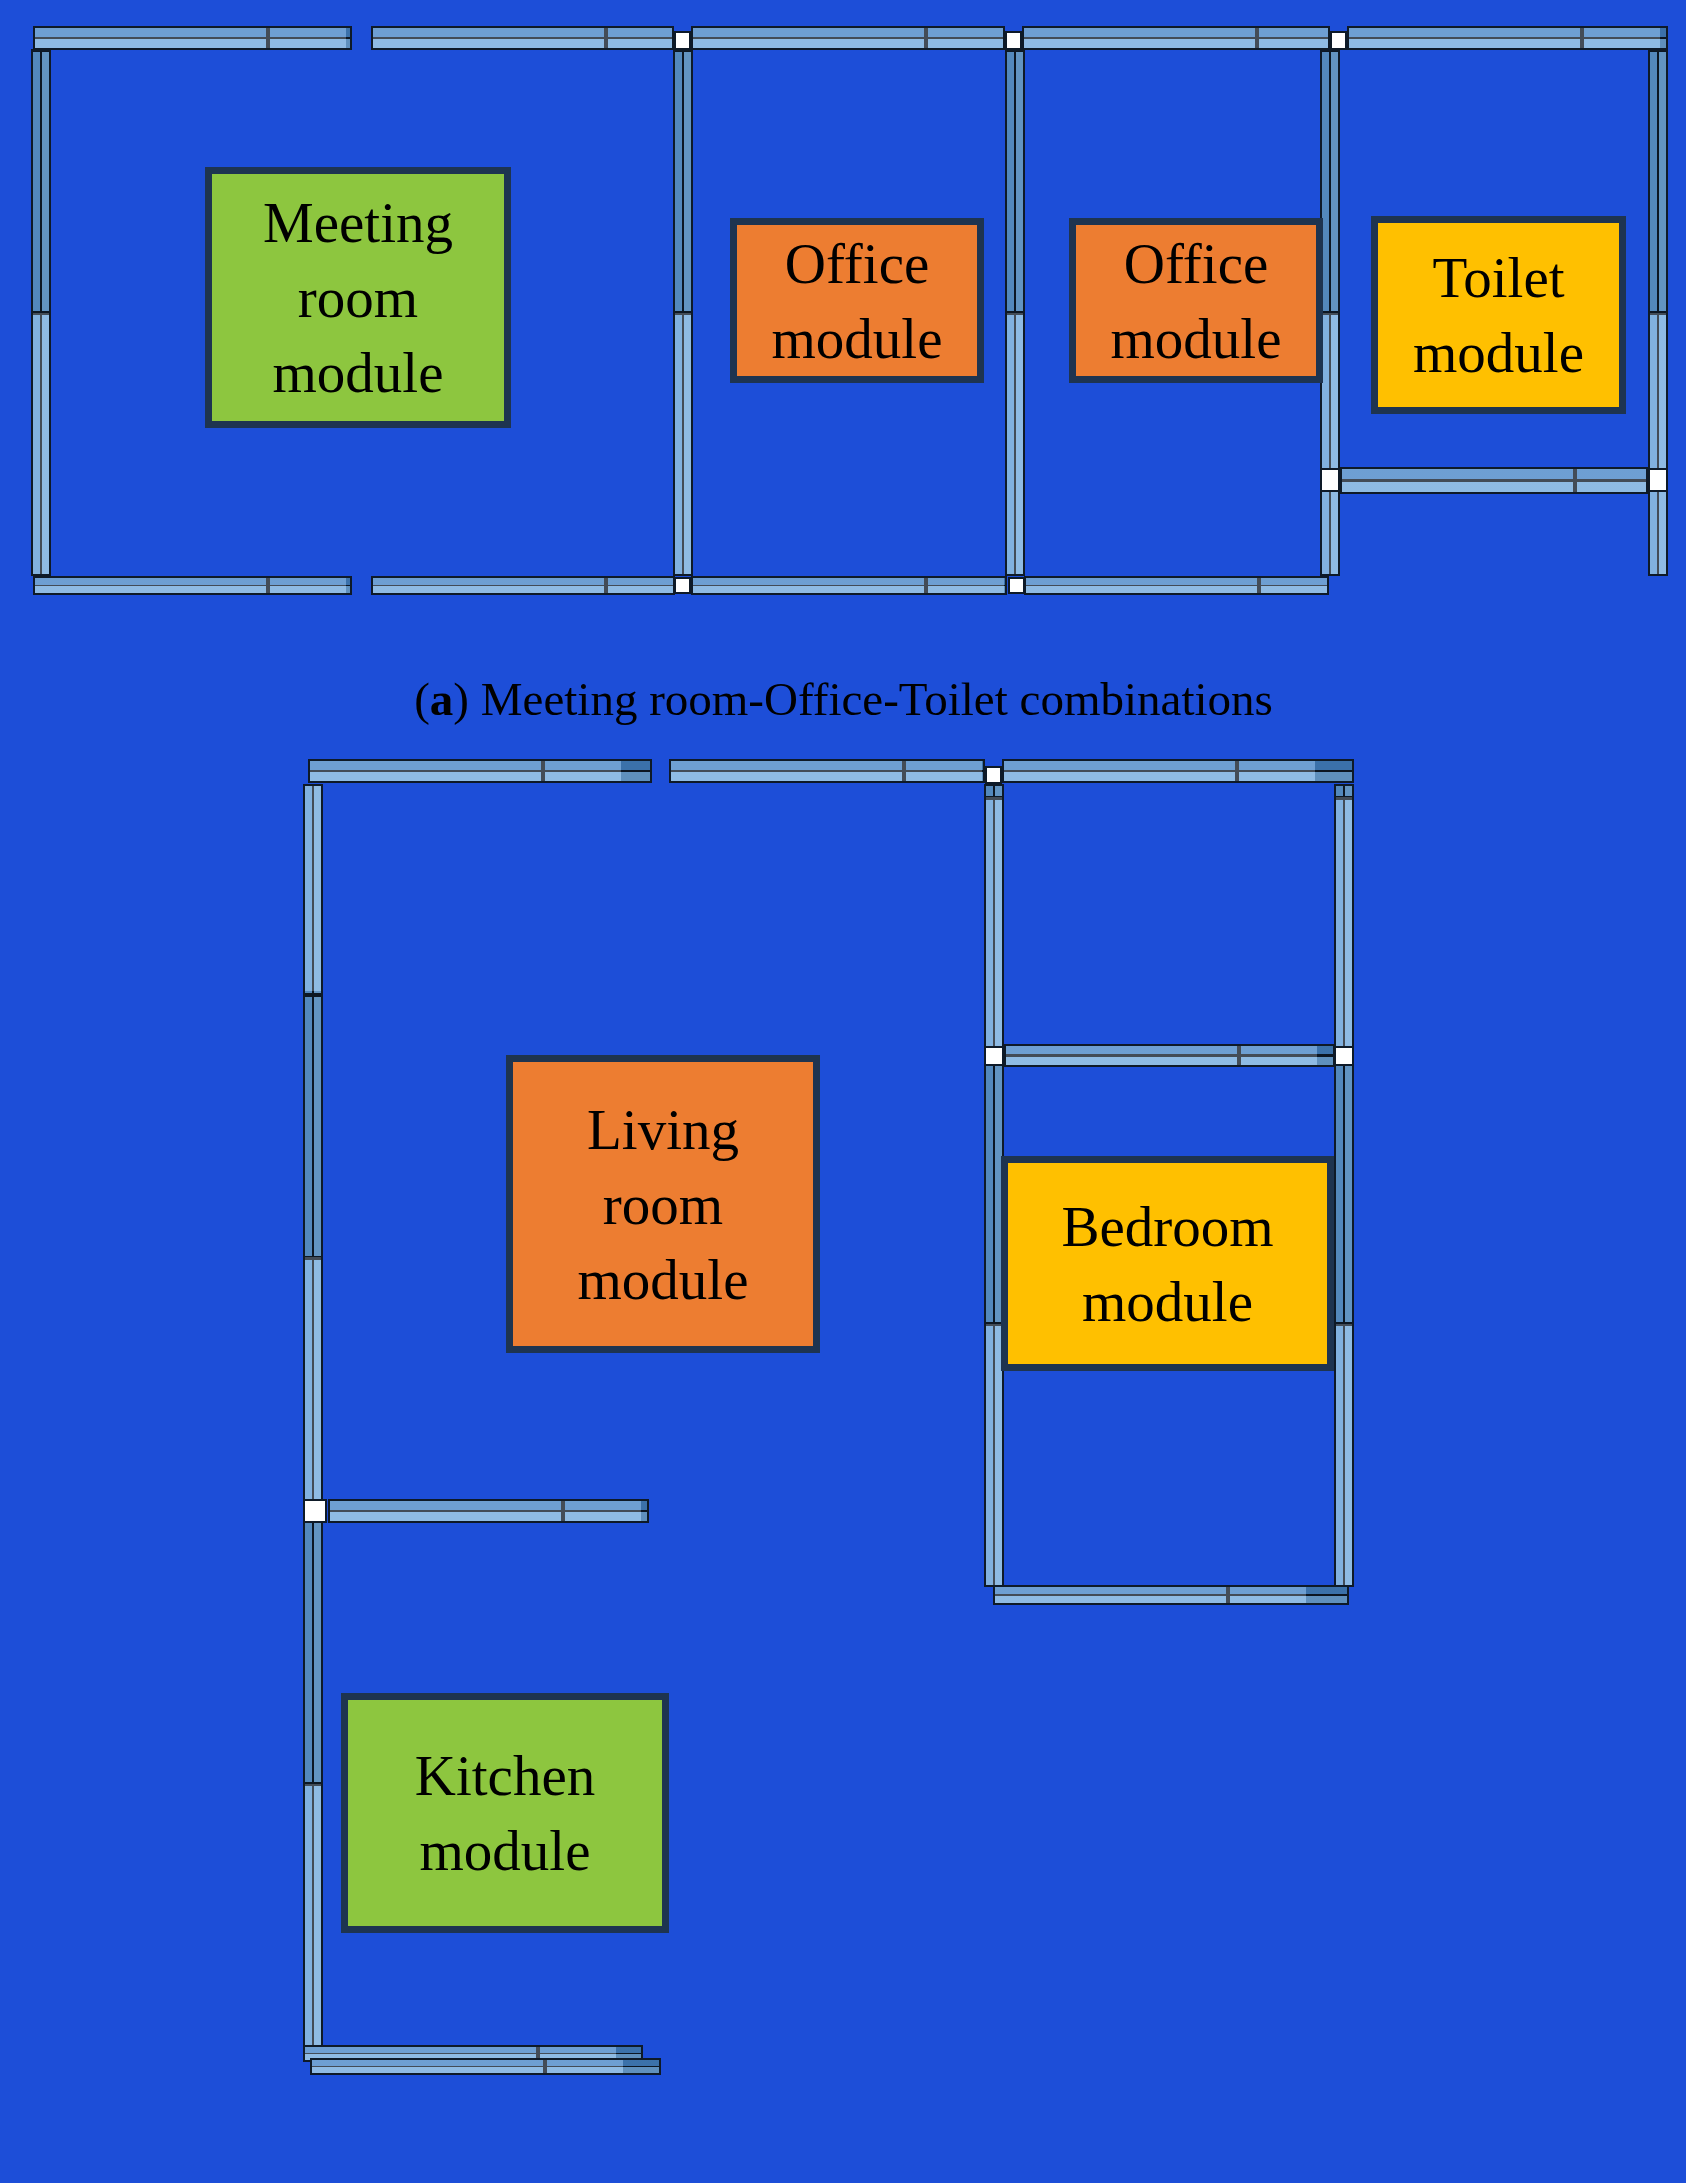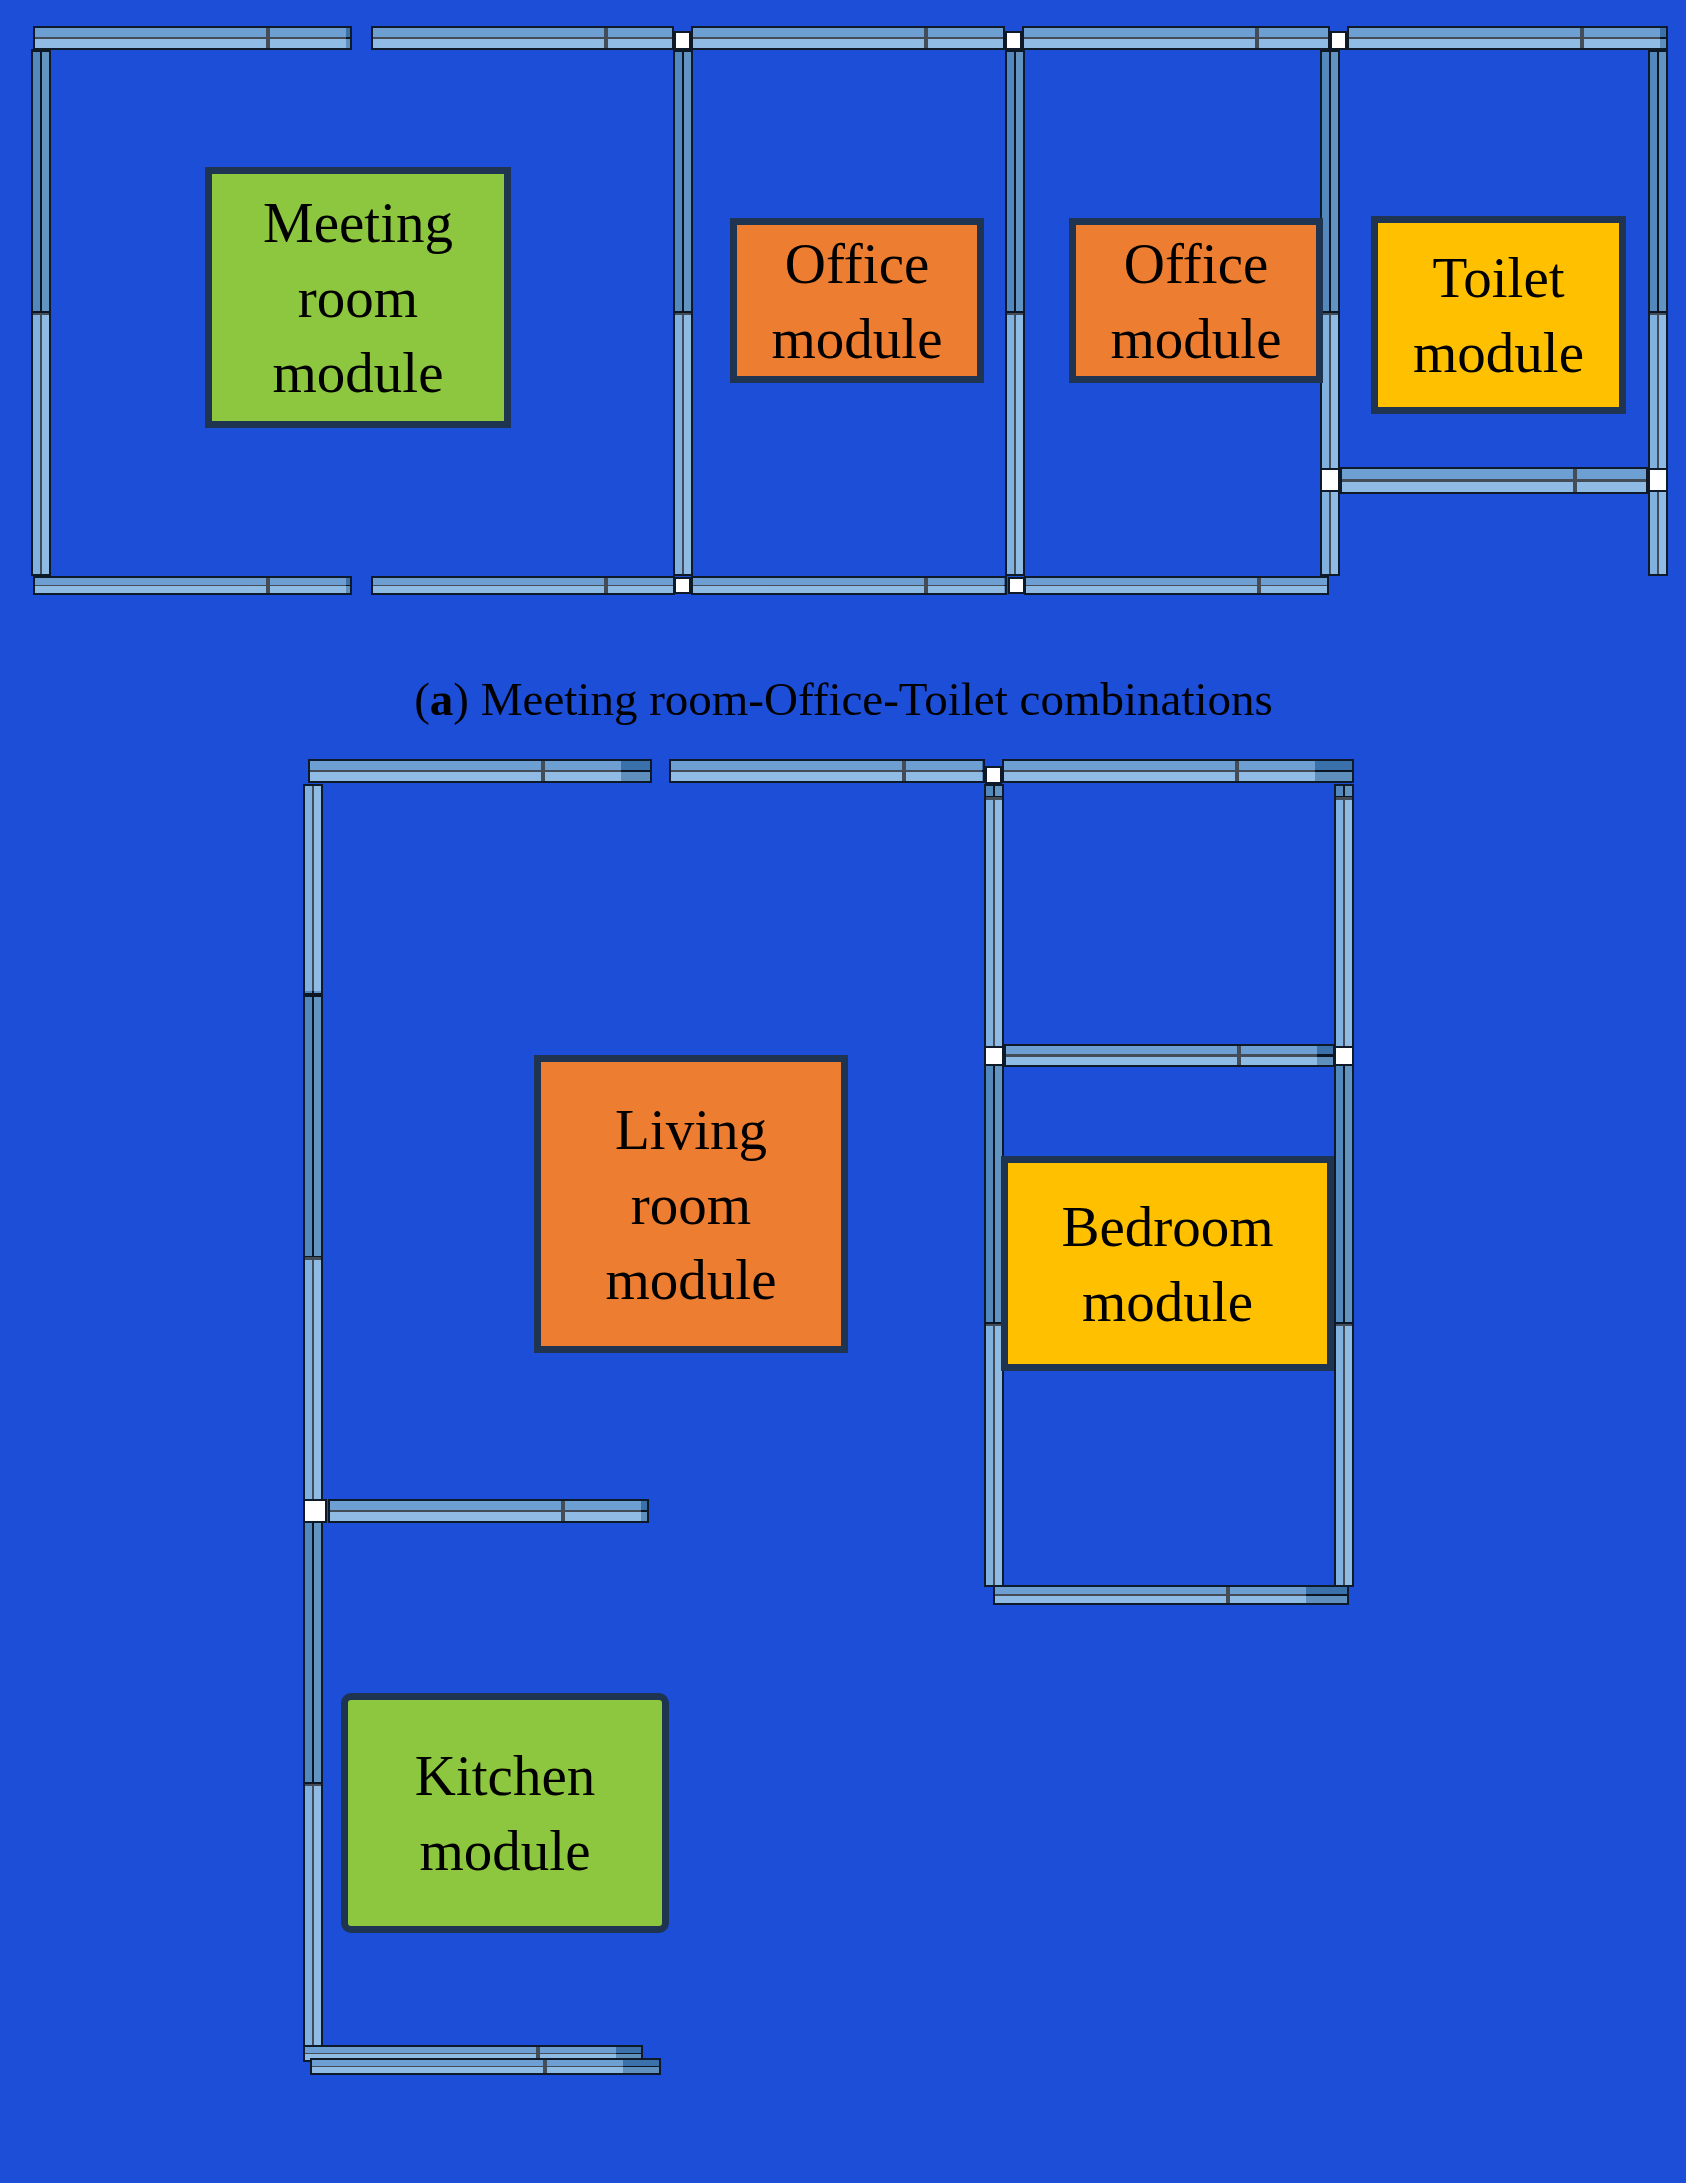--- a/index.html
+++ b/index.html
@@ -108,30 +108,30 @@
       <div class="wall v" style="left: 984px; top: 784px; width: 20px; height: 803px;"></div>
       <div class="wall v" style="left: 1334px; top: 784px; width: 20px; height: 803px;"></div>
       <div class="wall h" style="left: 1004px; top: 1044px; width: 331px; height: 23px;"></div>
       <div class="wall h" style="left: 993px; top: 1585px; width: 356px; height: 20px;"></div>
       <div class="wall h" style="left: 303px; top: 2045px; width: 340px; height: 16.7px;"></div>
       <div class="wall h" style="left: 310px; top: 2058px; width: 351px; height: 16.7px;"></div>
       <div class="junction" style="left: 985px; top: 766px; width: 16.7px; height: 18px;"></div>
       <div class="junction" style="left: 984px; top: 1046px; width: 20px; height: 20px;"></div>
       <div class="junction" style="left: 1334px; top: 1046px; width: 20px; height: 20px;"></div>
       <div class="junction" style="left: 303px; top: 1499px; width: 24.4px; height: 24.4px;"></div>
-      <div class="module" style="left: 534px; top: 1055px; width: 314px; height: 298px; background: rgb(237, 125, 49);">
+      <div class="module" style="left: 506px; top: 1055px; width: 314px; height: 298px; background: rgb(237, 125, 49);">
         <div class="mline">Living</div>
         <div class="mline">room</div>
         <div class="mline">module</div>
       </div>
       <div class="module" style="left: 1001px; top: 1156px; width: 333px; height: 215px; background: rgb(255, 192, 0);">
         <div class="mline">Bedroom</div>
         <div class="mline">module</div>
       </div>
-      <div class="module" style="left: 341px; top: 1693px; width: 328px; height: 240px; background: rgb(141, 198, 63); border-radius: 10px;">
+      <div class="module" style="left: 341px; top: 1693px; width: 328px; height: 240px; background: rgb(141, 198, 63);">
         <div class="mline">Kitchen</div>
         <div class="mline">module</div>
       </div>
     </div>
 
   <div class="caption" style="top:669px;"><span>(</span><b>a</b><span>) Meeting room-Office-Toilet combinations</span></div>
 
 </div>
 
 

